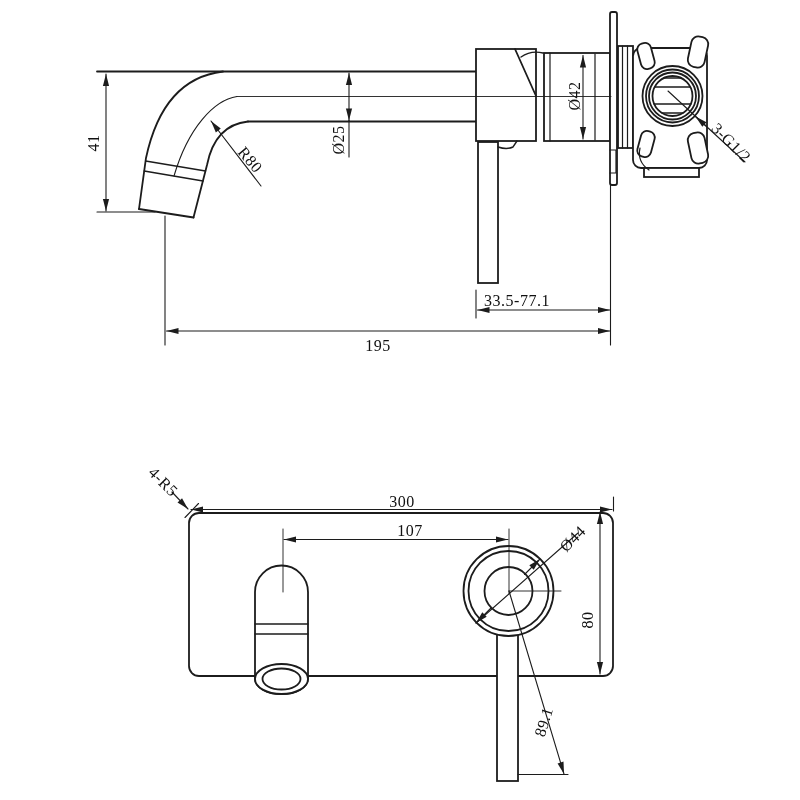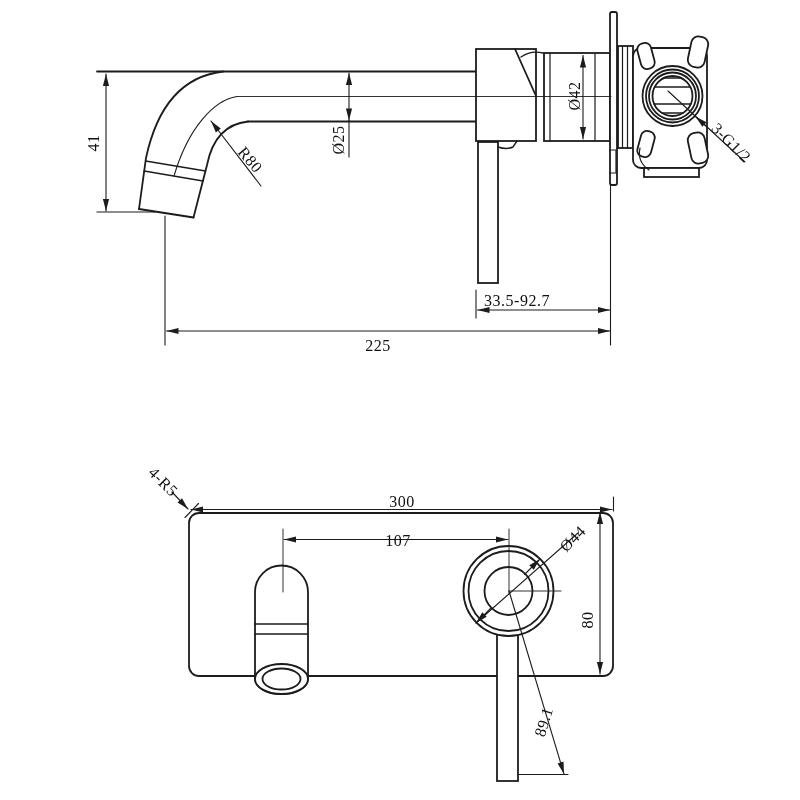--- a/index.html
+++ b/index.html
@@ -147,29 +147,29 @@
   <span class="lbl" style="left:94px;top:143px;transform:translate(-50%,-50%) rotate(-90deg);">41</span>
 
   <span class="lbl" style="left:250px;top:160px;transform:translate(-50%,-50%) rotate(50deg);">R80</span>
 
   <span class="lbl" style="left:339px;top:140px;transform:translate(-50%,-50%) rotate(-90deg);">Ø25</span>
 
   <span class="lbl" style="left:575px;top:96px;transform:translate(-50%,-50%) rotate(-90deg);">Ø42</span>
 
   <span class="lbl" style="left:731px;top:143px;transform:translate(-50%,-50%) rotate(45deg);">3-G1/2</span>
 
-  <span class="lbl" style="left:517px;top:301px;transform:translate(-50%,-50%);">33.5-92.7</span>
+  <span class="lbl" style="left:517px;top:301px;transform:translate(-50%,-50%);">33.5-77.1</span>
 
-  <span class="lbl" style="left:378px;top:346px;transform:translate(-50%,-50%);">225</span>
+  <span class="lbl" style="left:378px;top:346px;transform:translate(-50%,-50%);">195</span>
 
   <span class="lbl" style="left:163px;top:482px;transform:translate(-50%,-50%) rotate(45deg);">4-R5</span>
 
   <span class="lbl" style="left:402px;top:502px;transform:translate(-50%,-50%);">300</span>
 
-  <span class="lbl" style="left:398px;top:531px;transform:translate(-50%,-50%);margin-top:10px;">107</span>
+  <span class="lbl" style="left:410px;top:531px;transform:translate(-50%,-50%);">107</span>
 
   <span class="lbl" style="left:573px;top:539px;transform:translate(-50%,-50%) rotate(-45deg);">Ø44</span>
 
   <span class="lbl" style="left:588px;top:620px;transform:translate(-50%,-50%) rotate(-90deg);">80</span>
 
   <span class="lbl" style="left:544px;top:722px;transform:translate(-50%,-50%) rotate(-73deg);">89.1</span>
 
 </div>
 
 </body></html>

